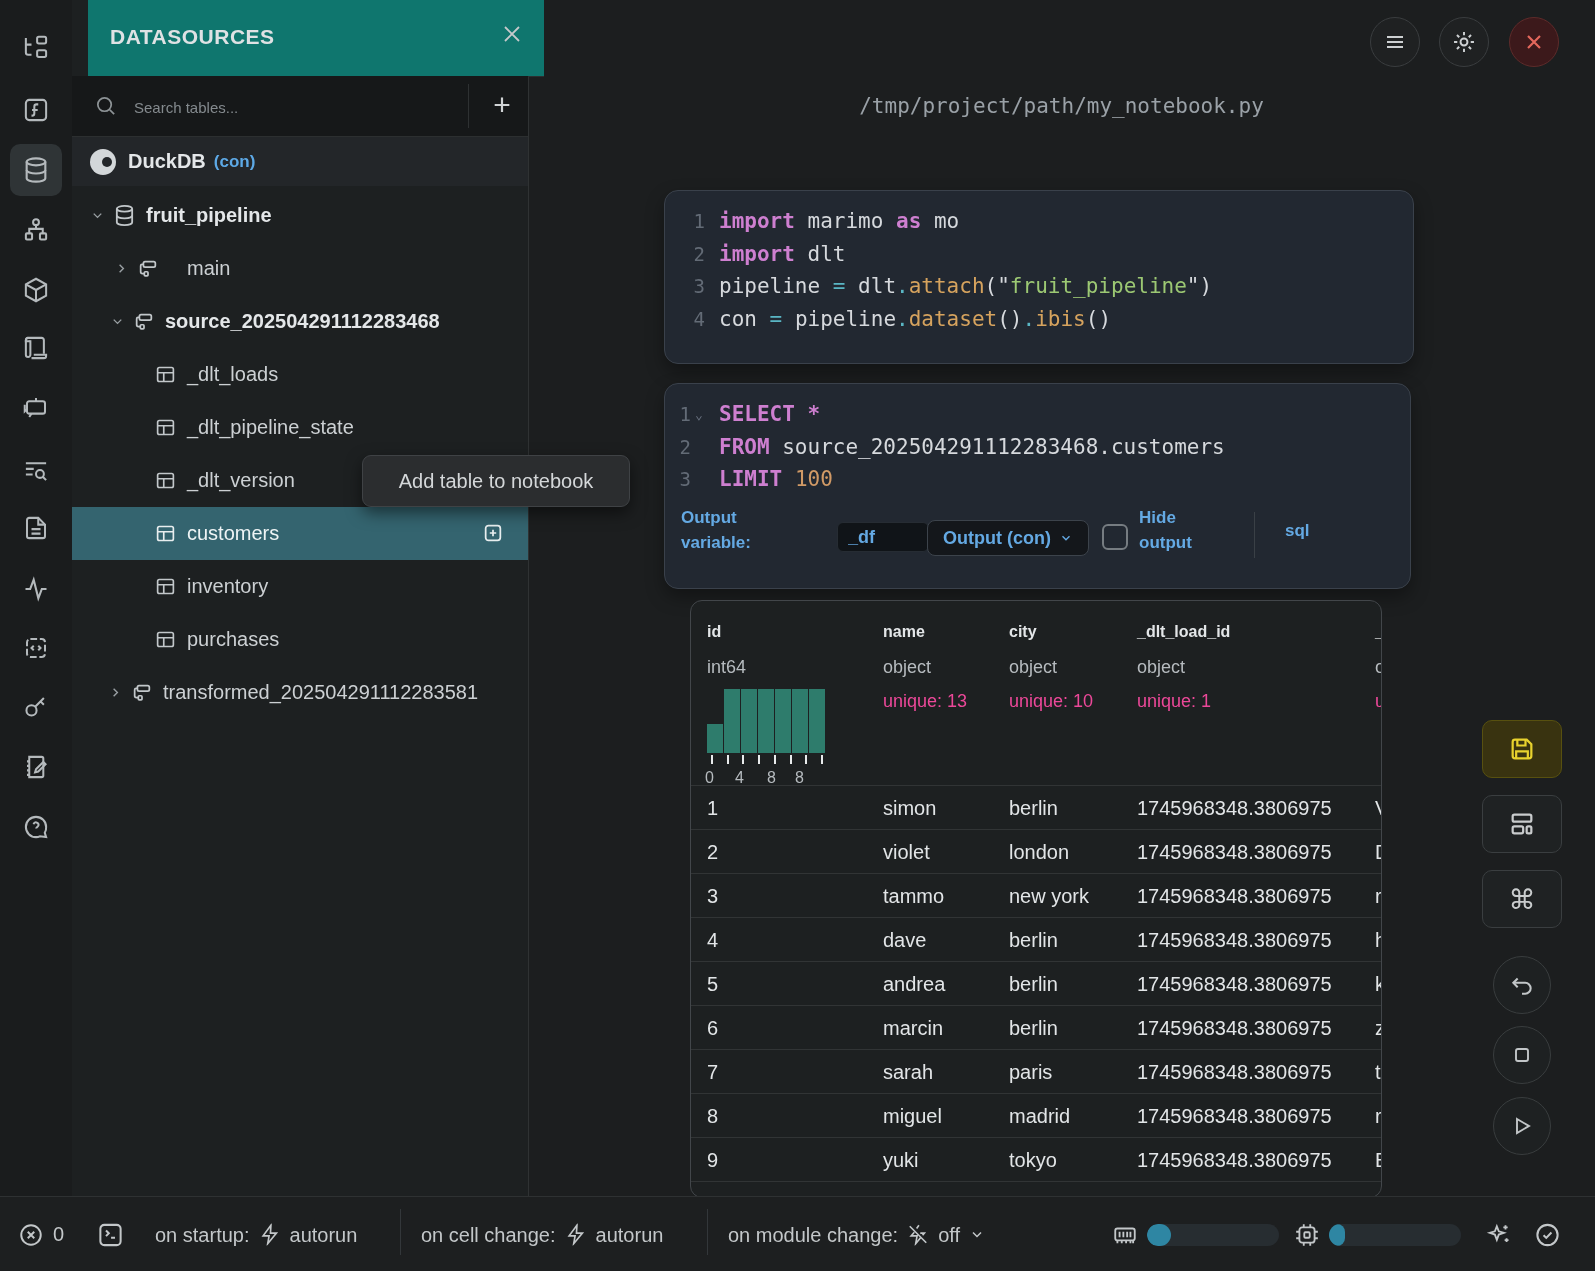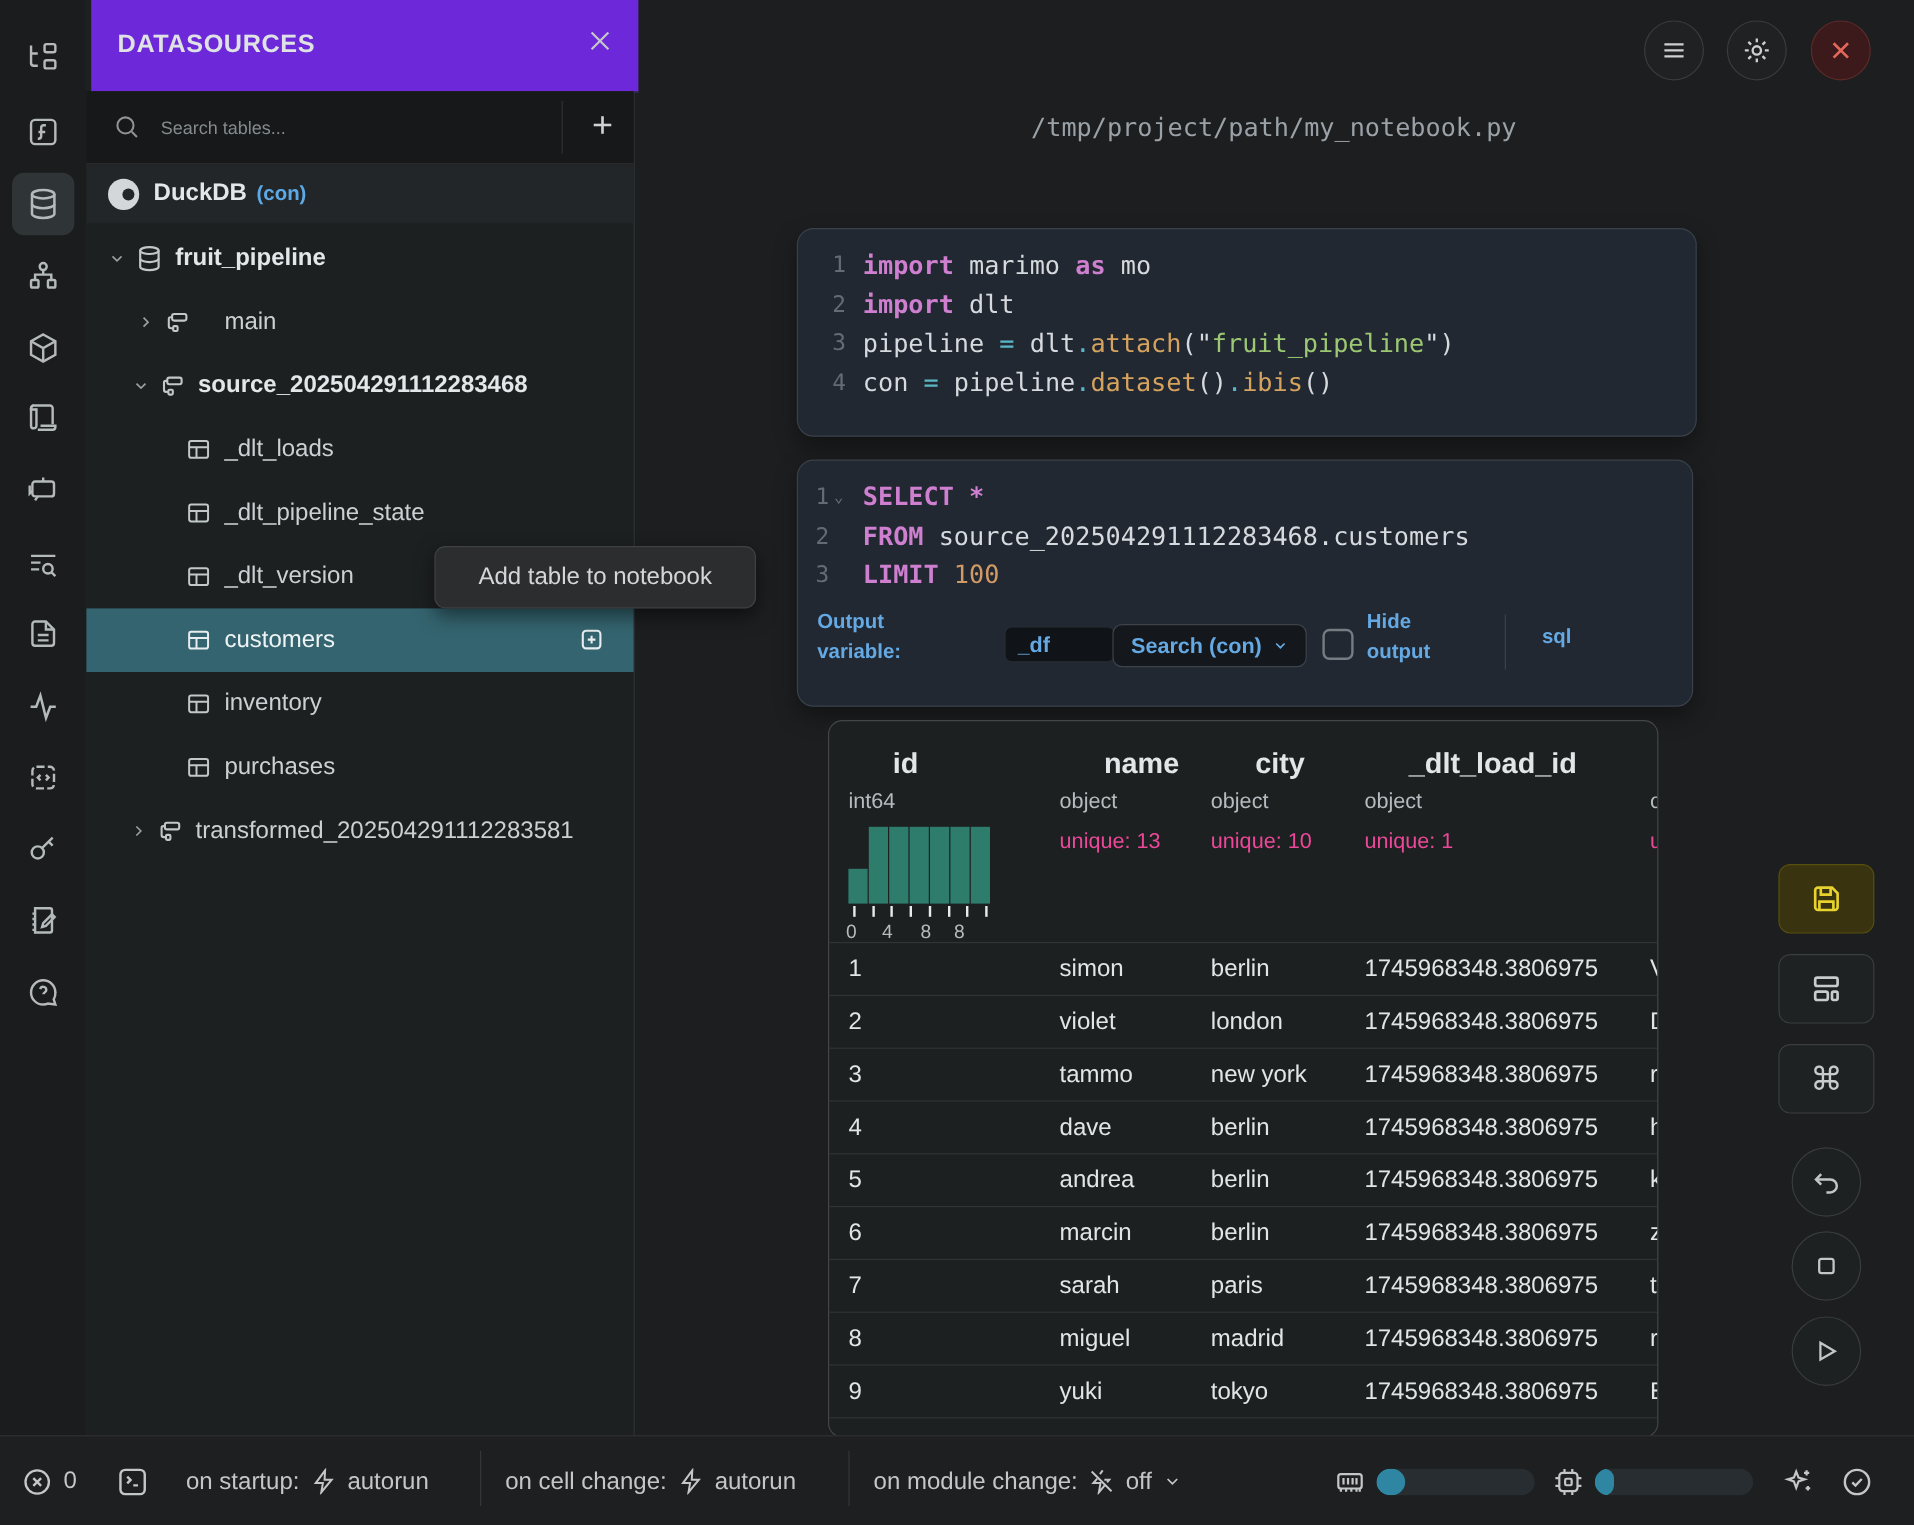--- a/index.html
+++ b/index.html
@@ -8,21 +8,21 @@
   .abs{position:absolute;}
   svg{display:block;}
 
   
   #rail{left:0;top:0;width:72px;height:1196px;background:#1a1c1d;border-right:1px solid #2b2e2f;}
   .rail-icon{position:absolute;left:50%;transform:translate(-50%,-50%);color:#b4b9bc;}
   .rail-active{position:absolute;left:10px;top:144px;width:52px;height:52px;border-radius:10px;background:#2f3436;}
 
   
   #panel{left:72px;top:0;width:456px;height:1196px;background:#1d2021;border-right:1px solid #2f3233;}
-  #panel-header{position:absolute;left:4px;top:0;width:456px;height:76px;background:#6d28d9;border-bottom:1px solid #2c2f30;}
+  #panel-header{position:absolute;left:16px;top:0;width:456px;height:76px;background:#0f766e;border-bottom:1px solid #2c2f30;}
   #panel-title{position:absolute;left:22px;top:25px;font-size:21px;font-weight:bold;letter-spacing:.5px;color:#dfe2e4;}
   #panel-close{position:absolute;right:20px;top:22px;color:#c6c9cb;cursor:pointer;}
   #search-row{position:absolute;left:0;top:76px;width:456px;height:60px;background:#161819;border-bottom:1px solid #2c2f30;}
   #search-input{position:absolute;left:60px;top:10px;width:320px;height:40px;background:transparent;border:none;outline:none;
                 color:#a3a3a3;font-size:15px;font-family:"Liberation Sans",sans-serif;}
   #search-input::placeholder{color:#848a8e;}
   .vdiv-search{position:absolute;left:396px;top:8px;width:1px;height:44px;background:#2e3132;}
   #add-source{position:absolute;left:412px;top:12px;width:36px;height:36px;color:#d0d3d5;font-size:30px;line-height:34px;text-align:center;font-weight:300;}
   #engine-row{position:absolute;left:0;top:137px;width:456px;height:49px;background:#232629;display:flex;align-items:center;}
   .duck-logo{position:relative;width:26px;height:26px;margin-left:18px;border-radius:50%;background:#d3d7d9;}
@@ -71,21 +71,21 @@
   #engine-select{position:absolute;left:262px;top:136px;width:160px;height:34px;background:#14171b;border:1px solid #3c434b;border-radius:8px;
              color:#64a9e3;font-size:18px;font-weight:bold;font-family:"Liberation Sans",sans-serif;
              display:flex;align-items:center;justify-content:center;gap:8px;}
   #hide-checkbox{position:absolute;left:437px;top:140px;width:22px;height:22px;border:2px solid #767c81;border-radius:6px;background:transparent;}
   .out-divider{position:absolute;left:589px;top:128px;width:1px;height:46px;background:#3a4046;}
 
   
   #result{left:690px;top:600px;width:690px;height:596px;border:1px solid #42464a;border-radius:12px;overflow:hidden;background:#1d2021;}
   .t-col{position:absolute;white-space:nowrap;}
   .c1{left:16px;} .c2{left:192px;} .c3{left:318px;} .c4{left:446px;} .c5{left:684px;}
-  .th-name{font-size:24px;font-weight:bold;color:#e3e6e8;margin-left:37px;}
+  .th-name{font-size:16px;font-weight:bold;color:#e3e6e8;}
   .th-type{font-size:18px;color:#b6bbbf;}
   .th-stat{font-size:18px;color:#ec4899;}
   #hist{position:absolute;left:16px;top:88px;width:118px;height:64px;display:flex;align-items:flex-end;gap:1px;}
   .hbar{width:16px;background:#2e7c6c;}
   #hist-ticks{position:absolute;left:20px;top:154px;width:112px;display:flex;justify-content:space-between;}
   #hist-ticks i{width:2px;height:9px;background:#e8ebec;}
   .hist-lbl{position:absolute;top:168px;font-size:16px;color:#b6bbbf;}
   .t-row{position:absolute;left:0;width:690px;height:44px;border-top:1px solid #313435;font-size:20px;color:#e2e5e7;}
   .t-row span{position:absolute;top:50%;transform:translateY(-50%);white-space:nowrap;}
 
@@ -413,21 +413,21 @@
       <span class="tok-kw">FROM</span><span class="tok-plain"> source_202504291112283468.customers</span>
     </div>
     <div class="code-line">
       <span class="lnum" style="width:26px">3</span><span class="lchev"></span><span class="lgap" style="width:12px"></span>
       <span class="tok-kw">LIMIT</span><span class="tok-plain"> </span><span class="tok-num">100</span>
     </div>
 
     <div class="out-label" style="left:16px;top:122px;width:130px">Output variable:</div>
     <input id="var-input" value="_df" style="">
     <div id="engine-select">
-      <span>Search (con)</span>
+      <span>Output (con)</span>
       <svg width="14" height="14" viewBox="0 0 24 24" fill="none" stroke="currentColor" stroke-width="2.4">
           <path d="M6 9l6 6 6-6"></path>
         </svg>
     </div>
     <div id="hide-checkbox"></div>
     <div class="out-label" style="left:474px;top:122px;width:90px">Hide output</div>
     <div class="out-divider"></div>
     <div class="out-label" style="left:620px;top:135px">sql</div>
   </div>
 

